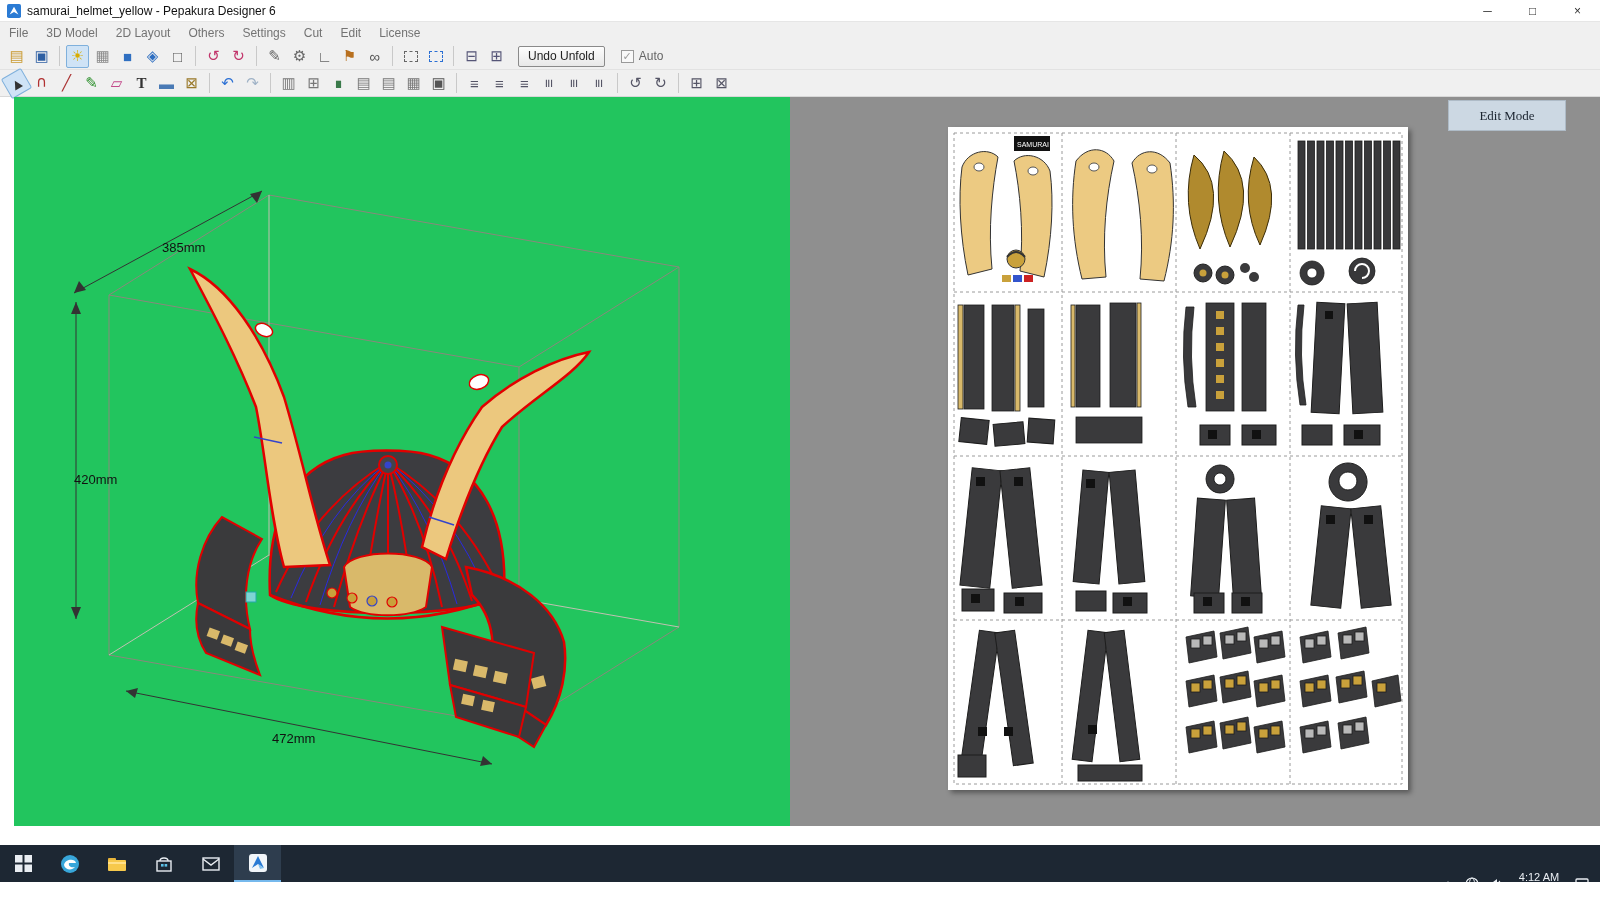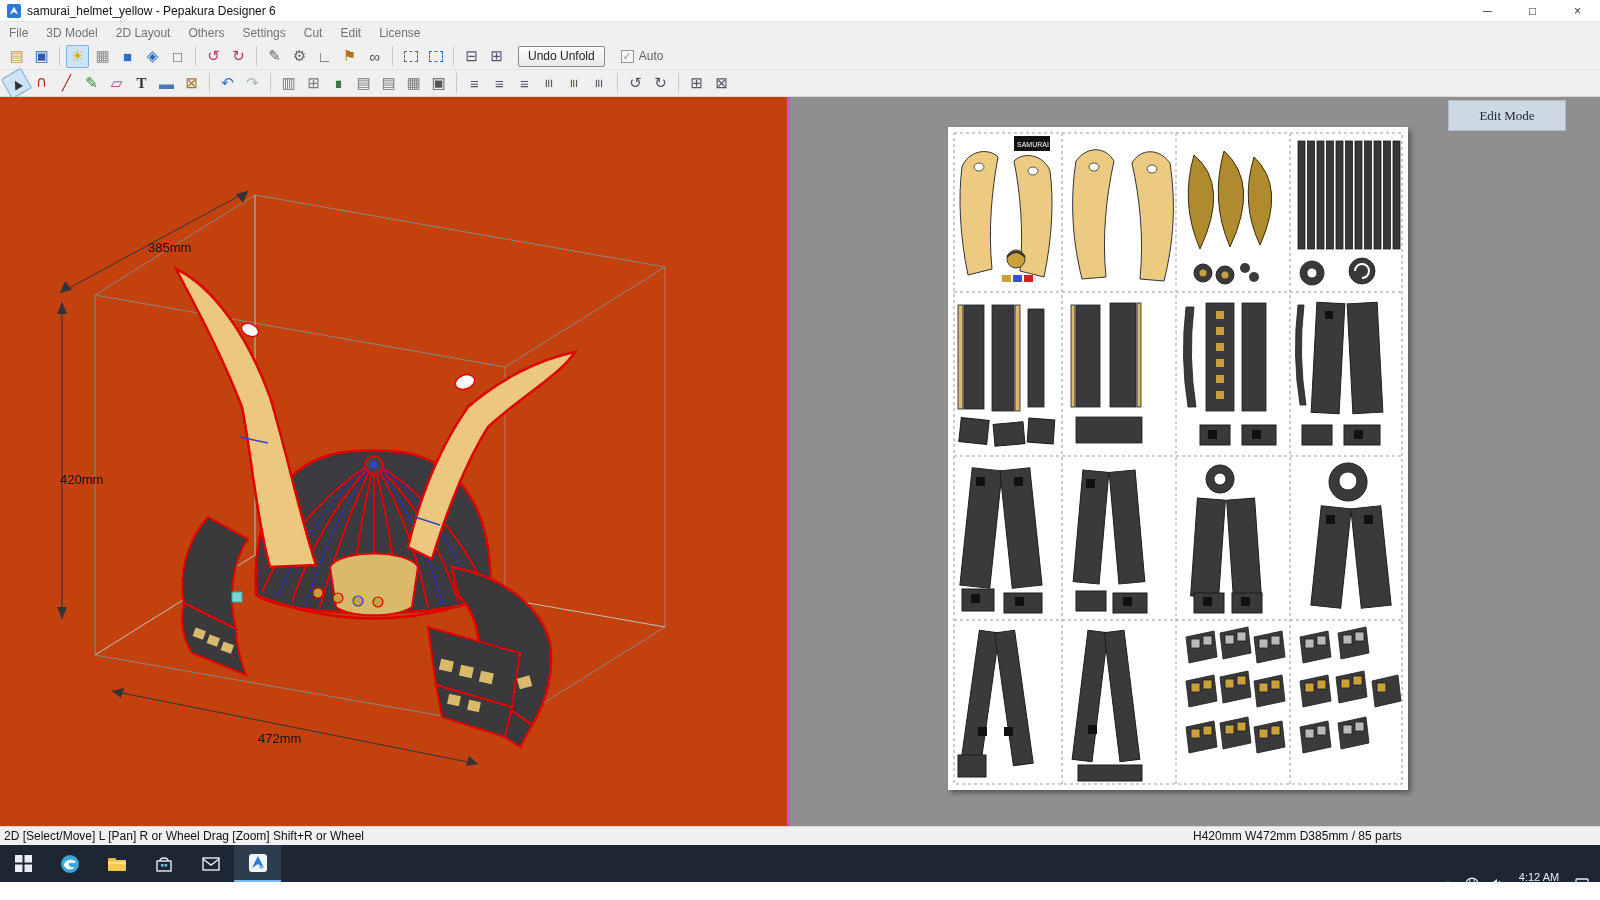--- a/index.html
+++ b/index.html
@@ -28,21 +28,21 @@
   .rot90 { transform:rotate(90deg); }
   .rotM30 { transform:rotate(-30deg); }
   .rot180 { transform:rotate(180deg); }
   .btn-undounfold { margin-left:8px; height:21px; padding:0 9px; font-size:12px; color:#222; background:linear-gradient(#fdfdfd,#e8e8e8); border:1px solid #8a8a8a; border-radius:2px; display:flex; align-items:center; }
   .autowrap { display:flex; align-items:center; gap:5px; margin-left:14px; }
   .checkbox { width:13px; height:13px; border:1px solid #999; background:#f8f8f8; font-size:11px; color:#9a9a9a; display:flex; align-items:center; justify-content:center; }
   .autolabel { font-size:12px; color:#666; }
 
   
   .main { position:absolute; top:97px; left:0; width:1600px; height:729px; }
-  .view3d { position:absolute; left:0; top:0; width:790px; height:729px; background:#c2410c; border-right:3px solid #d946ef; }
+  .view3d { position:absolute; left:14px; top:0; width:790px; height:729px; background:#22c55e; border-right:3px solid #d946ef; }
   .view2d { position:absolute; left:790px; top:0; width:810px; height:729px; background:#8f8f8f; }
   .sheet { position:absolute; left:158px; top:30px; width:460px; height:663px; background:#ffffff; box-shadow:3px 3px 5px rgba(0,0,0,0.38); }
   .editmode { position:absolute; top:3px; right:34px; width:118px; height:31px; background:#ccd8e3; border:1px solid #aebbc7; display:flex; align-items:center; justify-content:center; font-size:13px; color:#1b2430;font-family:Liberation Serif, serif; }
 
   
   .statusbar { position:absolute; top:826px; left:0; width:1600px; height:19px; background:#f0f0f0; border-top:1px solid #d5d5d5; font-size:12px; color:#111; }
   .status-left { position:absolute; left:4px; top:2px; }
   .status-right { position:absolute; left:1193px; top:2px; }
 
   
@@ -482,24 +482,20 @@
             <path d="M390,596 L418,590 L421,616 L393,622 Z" fill="#3a3a3c"></path>
               <rect x="395" y="598" width="9" height="9" fill="#b9b9b9"></rect>
               <rect x="407" y="595" width="9" height="9" fill="#b9b9b9"></rect>
           </g>
         </svg>
       </div>
       <div class="editmode">Edit Mode</div>
     </div>
   </div>
 
-  <div class="statusbar">
-    <span class="status-left">2D [Select/Move] L [Pan] R or Wheel Drag [Zoom] Shift+R or Wheel</span>
-    <span class="status-right">H420mm W472mm D385mm / 85 parts</span>
-  </div>
 
   <div class="taskbar">
     <div class="startbtn">
       <svg width="17" height="17" viewBox="0 0 17 17">
         <rect x="0" y="0" width="7.5" height="7.5" fill="#e9edf2"></rect>
           <rect x="9.5" y="0" width="7.5" height="7.5" fill="#e9edf2"></rect>
         <rect x="0" y="9.5" width="7.5" height="7.5" fill="#e9edf2"></rect>
           <rect x="9.5" y="9.5" width="7.5" height="7.5" fill="#e9edf2"></rect>
       </svg>
     </div>

